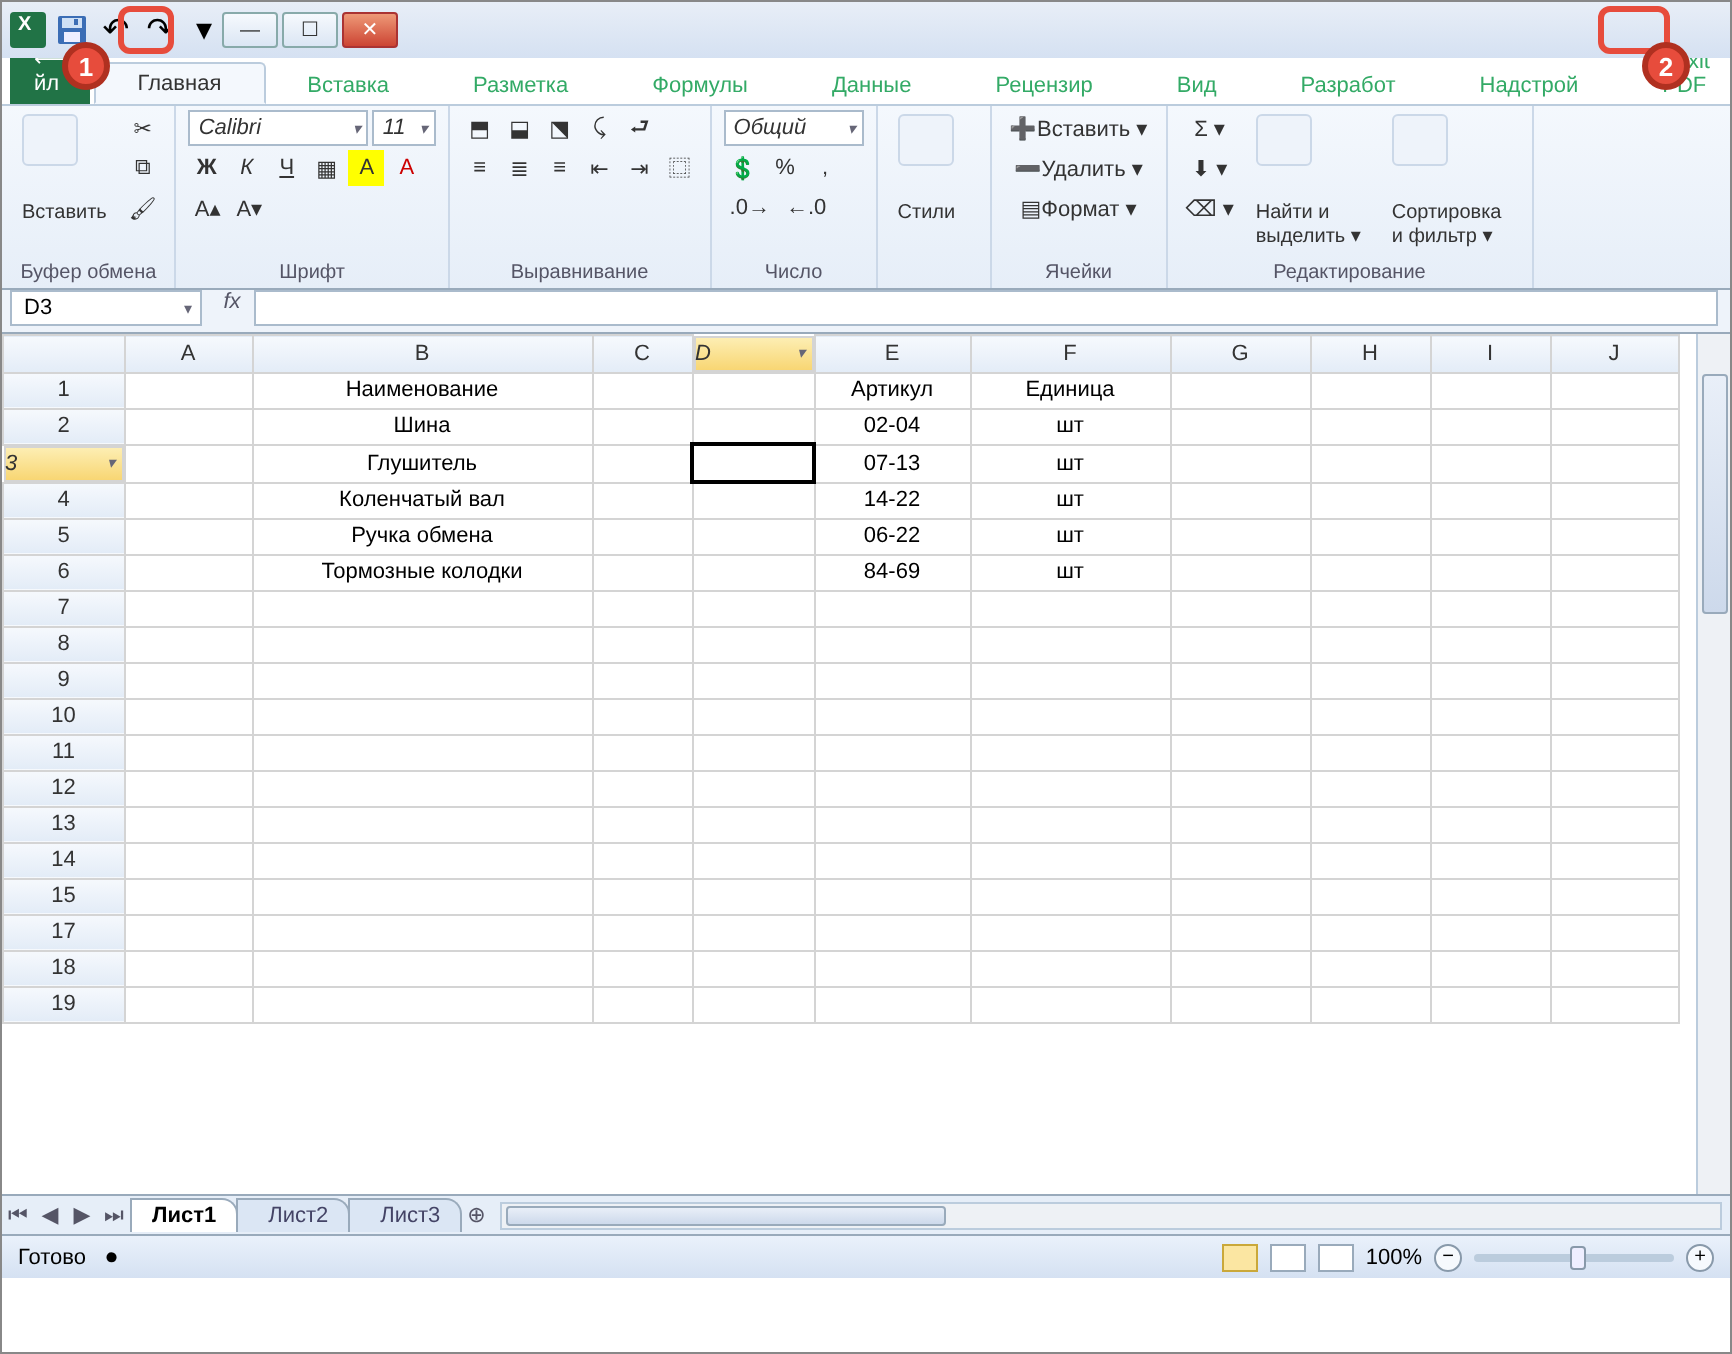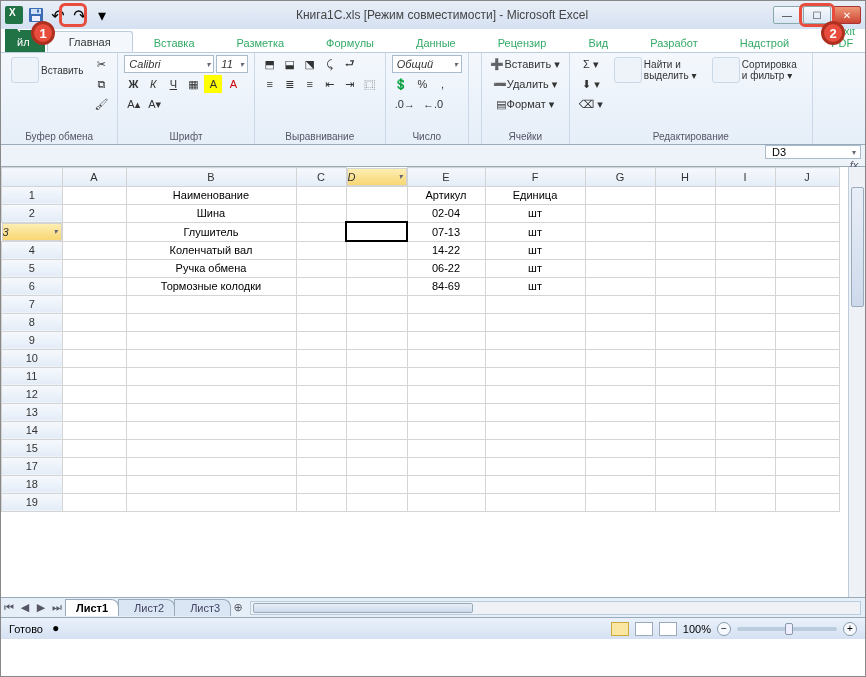--- a/index.html
+++ b/index.html
@@ -23,30 +23,30 @@
   .file-tab { background:#217346; color:#fff; padding:4px 12px; border-radius:3px 3px 0 0; margin-right:2px;}
   .tab { padding:4px 21px 3px; color:#3a6; cursor:default;}
   .tab.active { border:1px solid #bcd; border-bottom:1px solid #f4f8fd; background:#f4f8fd; border-radius:3px 3px 0 0; color:#333;}
   .tabs-right { margin-left:auto; display:flex; gap:8px; padding-right:8px; color:#36c; align-items:center;}
   .mini-round{width:14px;height:14px;border-radius:50%;border:1px solid #58a;display:flex;justify-content:center;align-items:center;font-size:9px;}
 
   .ribbon { height:92px; background:linear-gradient(#f4f8fd,#e6eef8); border-bottom:1px solid #9ab; display:flex; font-size:11px; color:#333;}
   .group { border-right:1px solid #cbd8e8; padding:2px 6px 0; display:flex; flex-direction:column; justify-content:space-between; }
   .group-title { text-align:center; font-size:10px; color:#556; padding:1px 0 2px;}
   .group-body { display:flex; gap:4px; align-items:flex-start; height:68px;}
-  .bigbtn { display:flex; flex-direction:row; align-items:center; gap:2px; padding:2px 4px; font-size:10px; color:#333; min-width:44px;}
+  .bigbtn { display:flex; flex-direction:column; align-items:flex-start; gap:18px; padding:2px 4px; font-size:10px; color:#333; min-width:44px;}
   .bigbtn .ico { width:28px; height:26px; background:#eef3fa; border:1px solid #cbd8e8; border-radius:3px;}
   .col { display:flex; flex-direction:column; gap:2px;}
   .ctrl-row { display:flex; gap:2px; align-items:center;}
   .tinybtn { min-width:18px; height:18px; border:1px solid transparent; display:flex; justify-content:center; align-items:center; font-size:11px; padding:0 2px;}
   .sel { height:18px; border:1px solid #abc; background:#fff; font-size:11px; padding:0 14px 0 4px; display:flex; align-items:center; position:relative; min-width:60px;font-style:italic;}
   .sel::after{content:"▾"; position:absolute; right:3px; font-size:8px; color:#667;}
 
   
-  .fbar { height:22px; border-bottom:1px solid #9ab; display:flex; align-items:flex-end; font-size:11px; background:#eef3fa;flex-direction:column;}
+  .fbar { height:22px; border-bottom:1px solid #9ab; display:flex; align-items:flex-start; font-size:11px; background:#eef3fa;}
   .namebox { width:96px; border:1px solid #abc; background:#fff; height:18px; margin:0 4px; display:flex; align-items:center; padding:0 18px 0 6px; position:relative;}
   .namebox::after{content:"▾";position:absolute;right:4px;font-size:8px;color:#667;}
   .fx-ico { width:22px; text-align:center; font-style:italic; color:#556;}
   .fx-input { flex:1; height:18px; border:1px solid #abc; background:#fff; margin-right:6px;}
 
   
   .grid-wrap { position:relative; height:430px; overflow:hidden; background:#fff;}
   table.grid { border-collapse:collapse; table-layout:fixed; font-size:11px; color:#000; }
   table.grid th, table.grid td { border:1px solid #d4d4d4; height:18px; padding:0; text-align:center; background:#fff;}
   table.grid th { background:linear-gradient(#f6f9fd,#e3ecf7); color:#333; font-weight:normal; }
@@ -92,21 +92,20 @@
           <rect x="1" y="1" width="14" height="14" fill="#3b6db5" rx="1"></rect>
           <rect x="3" y="2" width="10" height="5" fill="#cfe0f5"></rect>
           <rect x="4" y="9" width="8" height="5" fill="#eef"></rect>
           <rect x="9" y="2.5" width="2" height="3" fill="#3b6db5"></rect>
         </svg>
     </span>
     <span class="qat-btn">↶</span>
     <span class="qat-btn">↷</span>
     <span class="qat-btn">▾</span>
   </div>
-  <div class="title-center">Книга1C.xls  [Режим совместимости]  -  Microsoft Excel</div>
   <div class="wincontrols">
     <div class="winbtn">—</div>
     <div class="winbtn">☐</div>
     <div class="winbtn close">✕</div>
   </div>
 </div>
 
 <div class="tabs">
   <div class="file-tab">⟵ йл</div>
   <div class="tab active">Главная</div>
@@ -201,20 +200,26 @@
         <div class="ctrl-row">
           <span class="tinybtn">.0→</span>
           <span class="tinybtn">←.0</span>
         </div>
       </div>
     </div>
     <div class="group-title">Число</div>
   </div>
 
   <div class="group">
+    <div class="group-body">
+      <div class="bigbtn">
+        <div class="ico"></div>
+        <span>Стили</span>
+      </div>
+    </div>
     <div class="group-title"></div>
   </div>
 
   <div class="group">
     <div class="group-body">
       <div class="col">
         <span class="tinybtn" style="width:auto">➕ <span>Вставить ▾</span></span>
         <span class="tinybtn" style="width:auto">➖ <span>Удалить ▾</span></span>
         <span class="tinybtn" style="width:auto">▤ <span>Формат ▾</span></span>
       </div>

